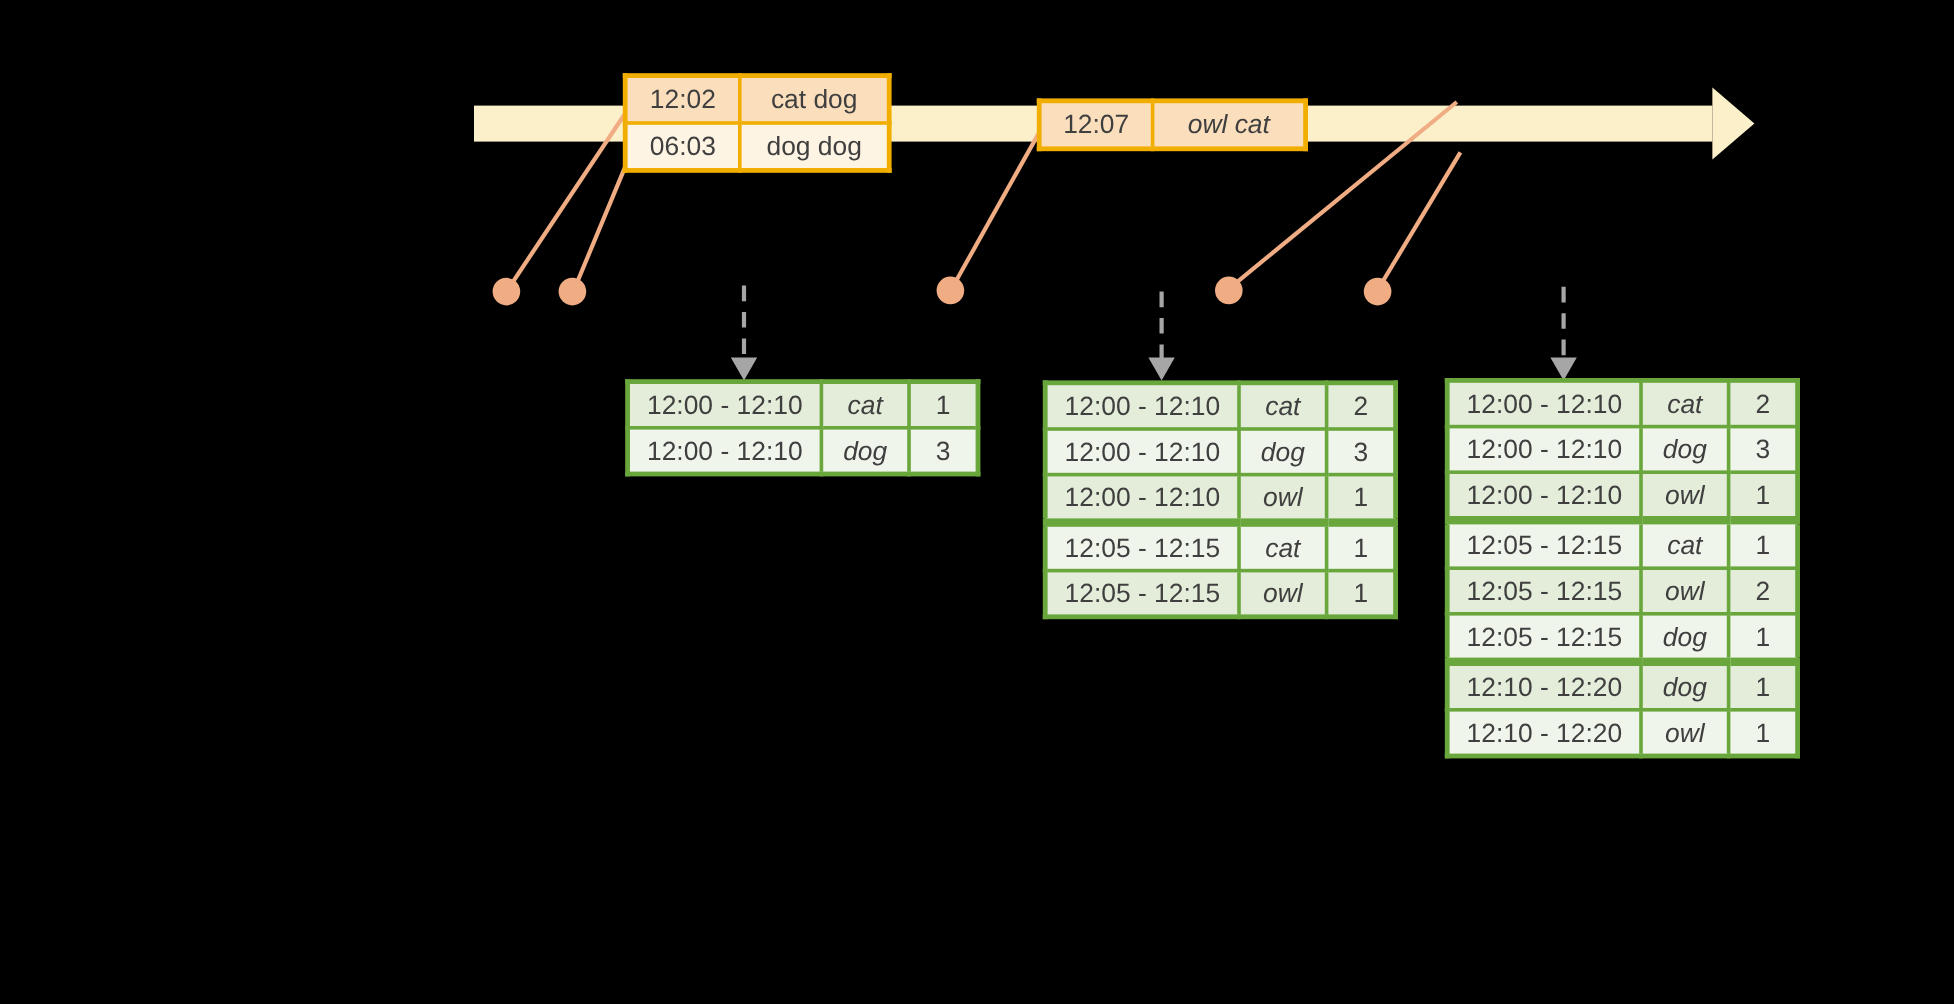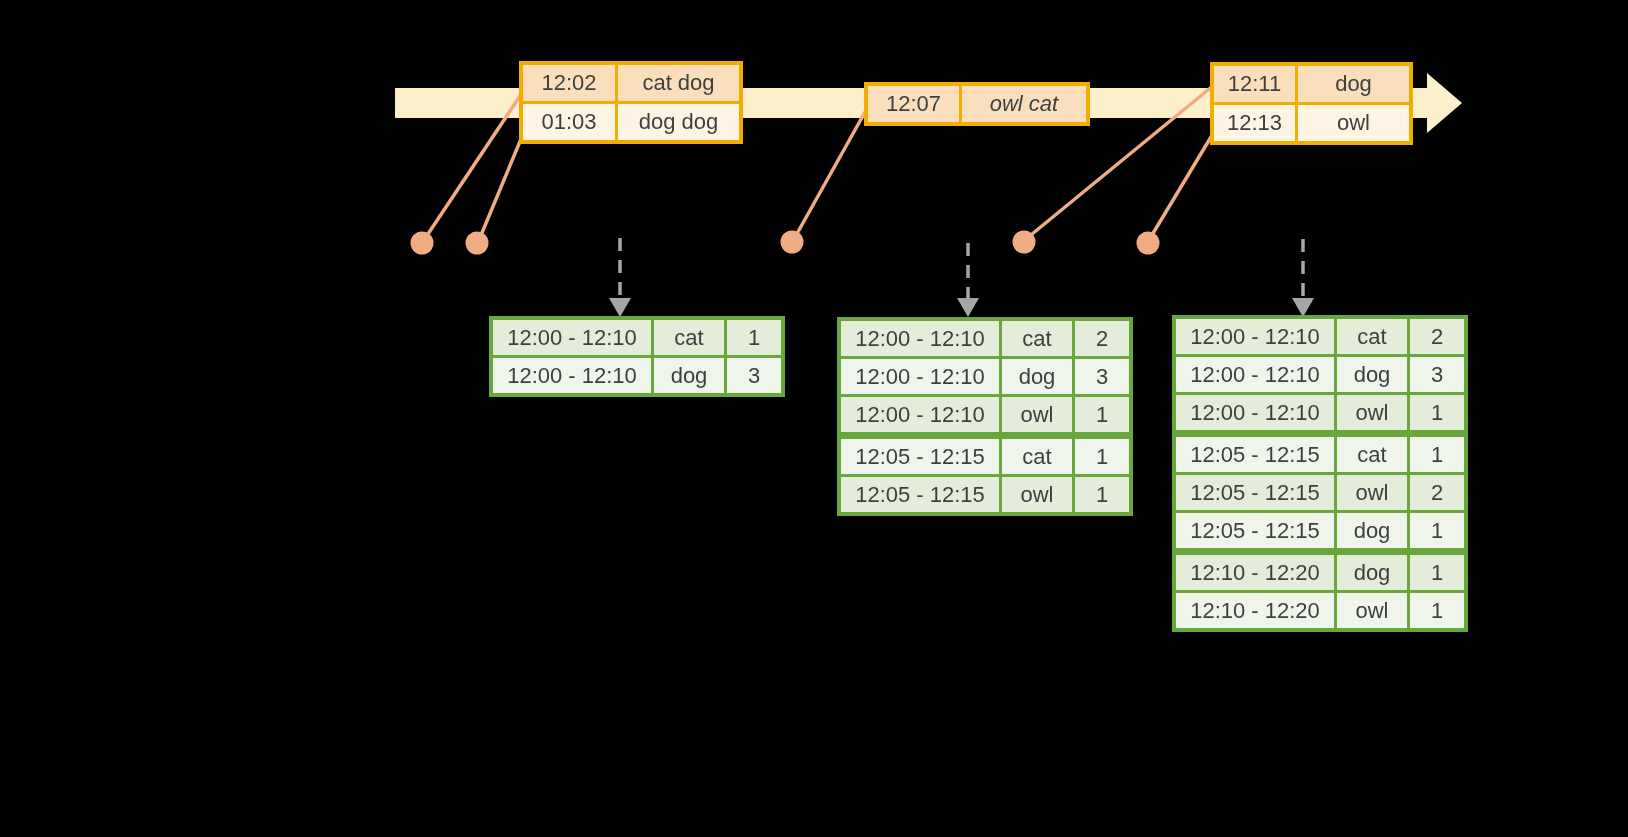--- a/index.html
+++ b/index.html
@@ -16,23 +16,23 @@
   table{border-collapse:collapse;position:absolute;z-index:1;font-size:22px;color:var(--text);}
   
   table.etable{border:4px solid var(--event-table-border);}
   table.etable td{border:3px solid var(--event-table-border);height:36px;text-align:center;padding:0 4px;}
   table.etable tr.peach td{background:var(--event-row-peach);}
   table.etable tr.cream td{background:var(--event-row-cream);}
   .et1 td.c1{width:84px;} .et1 td.c2{width:113px;text-align:center;}
   .et2 td.c1{width:83px;text-align:center;} .et2 td.c2{width:116px;font-style:italic;}
   .et3 td.c1{width:73px;} .et3 td.c2{width:103px;}
   
-  table.rtable{border:4px solid var(--result-table-border);}
+  table.rtable{border:4px solid var(--result-table-border);margin-left:32px;}
   table.rtable td{border:3px solid var(--result-table-border);height:35px;text-align:center;padding:0 4px;}
-  table.rtable td.c1{width:150px;} table.rtable td.c2{width:62px;} table.rtable td.c3{width:46px;}
+  table.rtable td.c1{width:150px;} table.rtable td.c2{width:62px;font-style:italic;} table.rtable td.c3{width:46px;}
   table.rtable tr:nth-child(odd) td{background:var(--result-row-dark);}
   table.rtable tr:nth-child(even) td{background:var(--result-row-light);}
   table.rtable tr.group-start td{border-top-width:7px;}
 </style>
 </head>
 <body>
 
 <div class="canvas">
 
   <svg class="graphics" width="1628" height="837" viewBox="0 0 1628 837">
@@ -68,47 +68,35 @@
     </g>
   </svg>
 
   <table class="etable et1" style="left:519px;top:61px">
     <tbody>
         <tr class="peach">
       <td class="c1">12:02</td>
       <td class="c2">cat dog</td>
     </tr>
     <tr class="cream">
-      <td class="c1">01:03</td>
+      <td class="c1">06:03</td>
       <td class="c2">dog dog</td>
     </tr>
   </tbody>
     </table>
 
   <table class="etable et2" style="left:864px;top:82px">
     <tbody>
         <tr class="peach">
       <td class="c1">12:07</td>
       <td class="c2">owl cat</td>
     </tr>
   </tbody>
     </table>
 
-  <table class="etable et3" style="left:1210px;top:62px">
-    <tbody>
-        <tr class="peach">
-      <td class="c1">12:11</td>
-      <td class="c2">dog</td>
-    </tr>
-    <tr class="cream">
-      <td class="c1">12:13</td>
-      <td class="c2">owl</td>
-    </tr>
-  </tbody>
-    </table>
 
   <table class="rtable" style="left:489px;top:316px">
     <tbody>
         <tr>
       <td class="c1">12:00 - 12:10</td>
       <td class="c2">cat</td>
       <td class="c3">1</td>
     </tr>
     <tr>
       <td class="c1">12:00 - 12:10</td>

